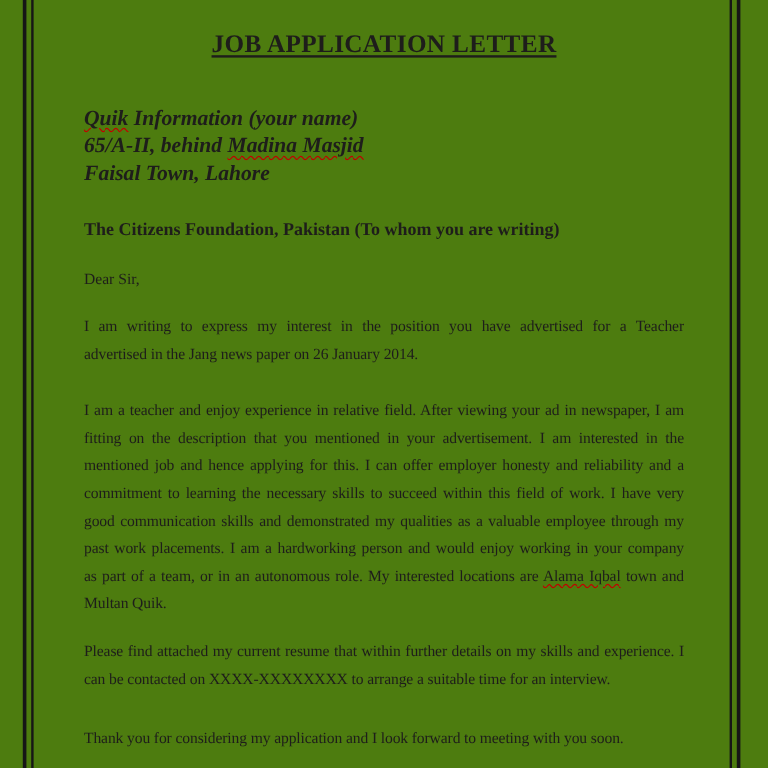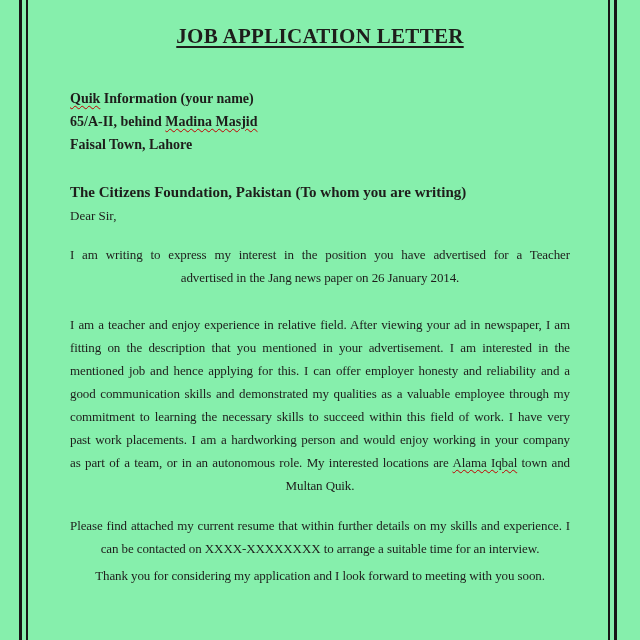--- a/index.html
+++ b/index.html
@@ -3,21 +3,21 @@
 <meta charset="utf-8">
 <style>
   html,body{margin:0;padding:0;}
   body{
     width:640px;height:640px;
     background:#f5f4f1;
     font-family:"Liberation Serif","DejaVu Serif",serif;
     color:#1e1d1b;
     overflow:hidden;
   }
-  .sheet{position:relative;width:640px;height:640px;background:#86efac;}
+  .sheet{position:relative;width:640px;height:640px;background:#4d7c0f;}
   
   .vline{position:absolute;top:0;bottom:0;background:#161616;}
   .b-left-outer{left:19px;width:3px;}
   .b-left-inner{left:26px;width:2px;}
   .b-right-inner{left:608px;width:2px;}
   .b-right-outer{left:614px;width:3px;}
 
   .content{position:absolute;left:70px;top:0;width:500px;font-size:13px;line-height:23px;}
 
   .doc-title{
@@ -27,38 +27,38 @@
     line-height:25px;
     font-weight:bold;
     letter-spacing:.3px;
   }
   .doc-title .title-text{
     text-decoration:underline;
     text-decoration-thickness:2px;
     text-underline-offset:3px;
   }
 
-  .sender{margin-top:38px;font-weight:bold;font-size:14px;}
+  .sender{margin-top:38px;font-weight:bold;font-size:18px;font-style:italic;}
   .recipient{margin-top:25px;font-weight:bold;font-size:15px;}
-  .salutation{}
+  .salutation{margin-top:17px;}
 
   .para{letter-spacing:-0.1px;}
   .p1{margin-top:16px;}
   .p2{margin-top:24px;}
   .p3{margin-top:17px;}
-  .p4{margin-top:4px;}
+  .p4{margin-top:26px;}
   .jl{ 
     text-align:justify;
     text-align-last:justify;
     height:23px;
     overflow:hidden;
     white-space:normal;
   }
   .ll{ 
-    text-align:center;
+    text-align:left;
     height:23px;
     overflow:hidden;
   }
   .sq{ 
     text-decoration-line:underline;
     text-decoration-style:wavy;
     text-decoration-color:#c20000;
     text-decoration-thickness:1px;
     text-underline-offset:2px;
   }
@@ -91,22 +91,22 @@
 
     <div class="para p1">
       <div class="jl">I am writing to express my interest in the position you have advertised for a Teacher</div>
       <div class="ll">advertised in the Jang news paper on 26 January 2014.</div>
     </div>
 
     <div class="para p2">
       <div class="jl">I am a teacher and enjoy experience in relative field. After viewing your ad in newspaper, I am</div>
       <div class="jl">fitting on the description that you mentioned in your advertisement. I am interested in the</div>
       <div class="jl">mentioned job and hence applying for this. I can offer employer honesty and reliability and a</div>
+      <div class="jl">commitment to learning the necessary skills to succeed within this field of work. I have very</div>
       <div class="jl">good communication skills and demonstrated my qualities as a valuable employee through my</div>
-      <div class="jl">commitment to learning the necessary skills to succeed within this field of work. I have very</div>
       <div class="jl">past work placements. I am a hardworking person and would enjoy working in your company</div>
       <div class="jl"><span>as part of a team, or in an autonomous role. My interested locations are </span><span class="sq">Alama Iqbal</span><span> town and</span></div>
       <div class="ll">Multan Quik.</div>
     </div>
 
     <div class="para p3">
       <div class="jl">Please find attached my current resume that within further details on my skills and experience. I</div>
       <div class="ll">can be contacted on XXXX-XXXXXXXX to arrange a suitable time for an interview.</div>
     </div>
 

